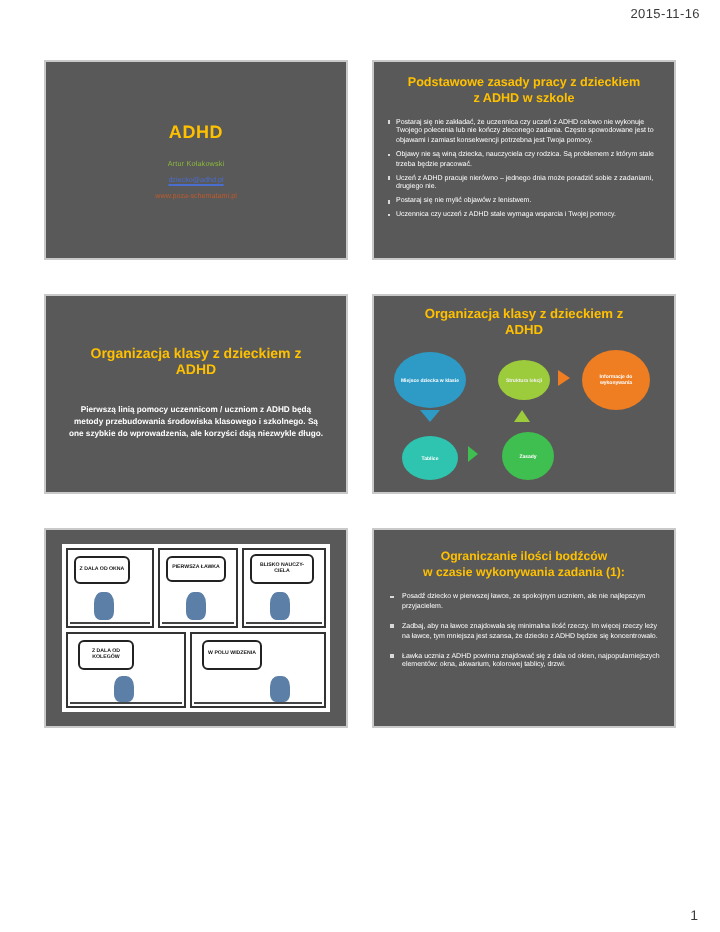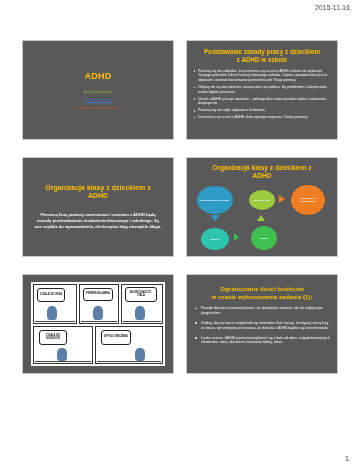--- a/index.html
+++ b/index.html
@@ -25,21 +25,20 @@
   }
   .grid{
     position:absolute;
     left:22px;top:30px;
     width:316px;
     display:grid;
     grid-template-columns:152px 152px;
     grid-template-rows:100px 100px 100px;
     column-gap:12px;
     row-gap:17px;
-    margin-top:10px;
   }
   .slide{
     position:relative;
     width:152px;height:100px;
     background:#595959;
     border:0.5px solid #c9c9c9;
     box-sizing:border-box;
     overflow:hidden;
   }
 

